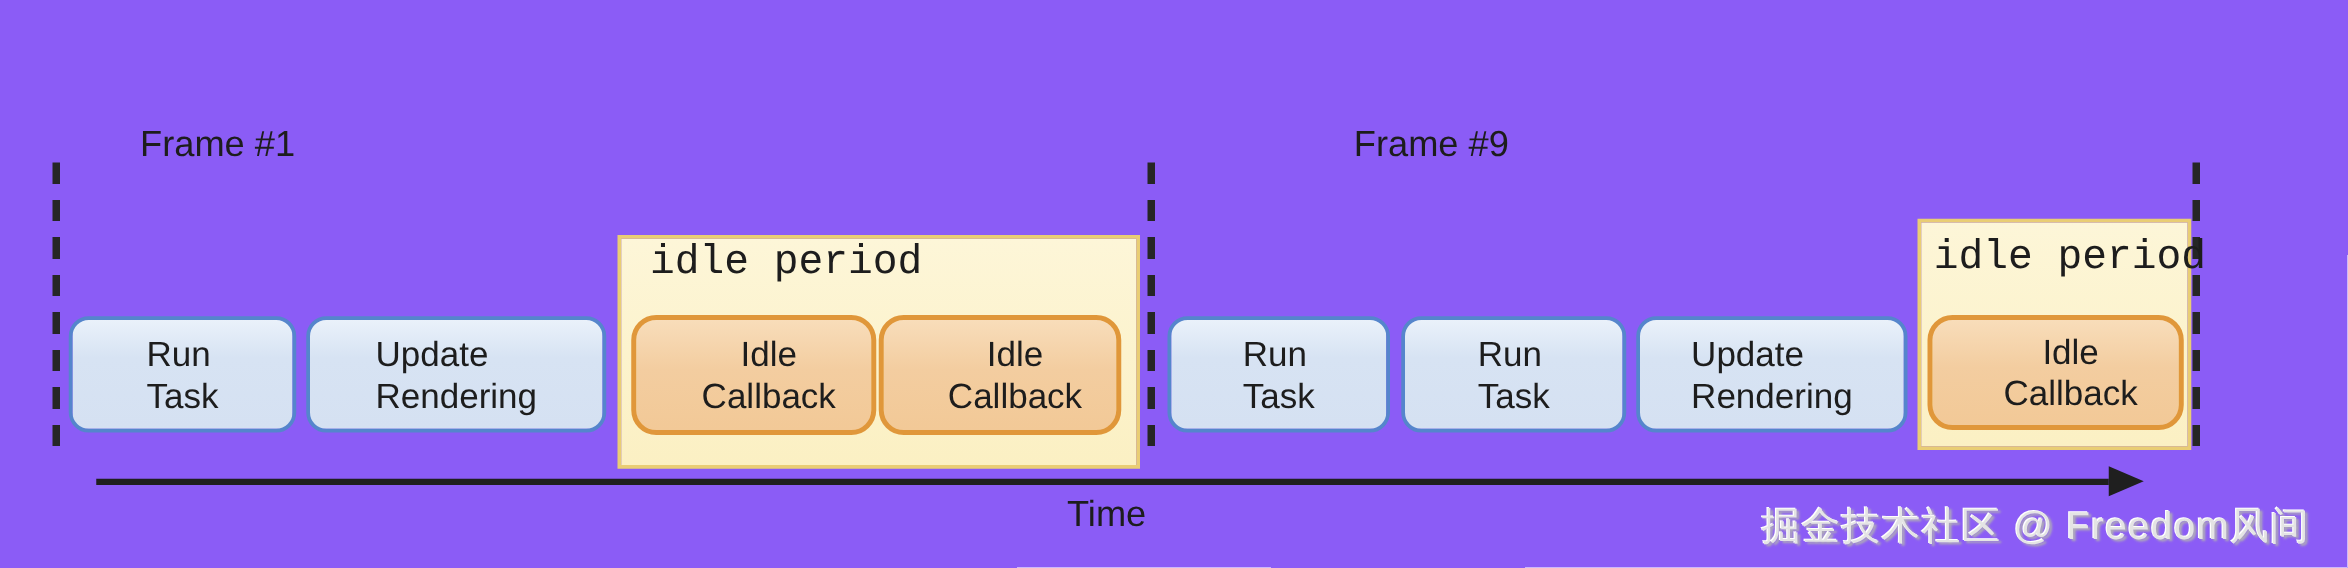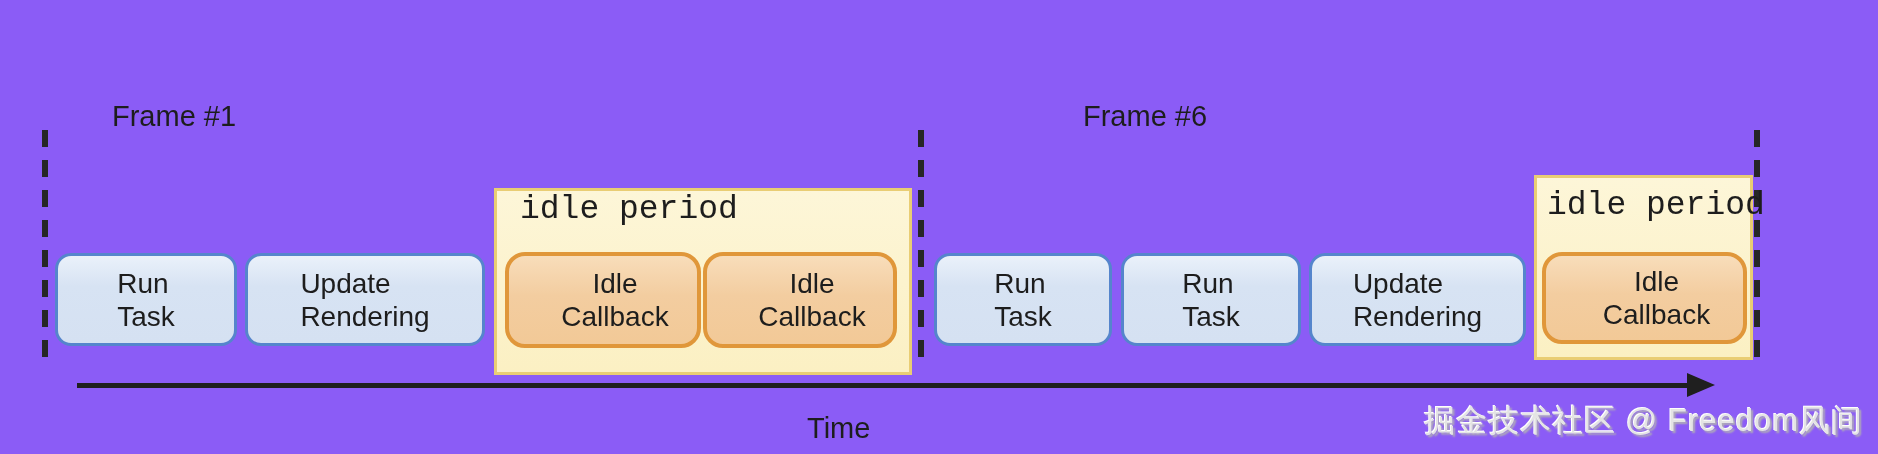--- a/index.html
+++ b/index.html
@@ -91,49 +91,49 @@
     top: 373px;
     width: 0;
     height: 0;
     border-left: 28px solid #1f1f1f;
     border-top: 12px solid transparent;
     border-bottom: 12px solid transparent;
   }
   .time-label {
     position: absolute;
     left: 807px;
-    top: 412px;
+    top: 396px;
     width: 110px;
-    text-align: left;
+    text-align: right;
     font-size: 29px;
     line-height: 32px;
   }
   .watermark {
     position: absolute;
-    right: 15px;
+    right: 30px;
     top: 403px;
     font-size: 31px;
     line-height: 36px;
     letter-spacing: 1px;
     color: #e4e4e4;
     text-shadow: -1px -1px 0 #ffffff, 2px 2px 2px #b2b2b2;
     white-space: nowrap;
   }
 </style>
 </head>
 <body>
 
 <div class="stage">
 
   <div class="dash d1"></div>
   <div class="dash d2"></div>
   <div class="dash d3"></div>
 
   <div class="frame-label f1">Frame #1</div>
-  <div class="frame-label f2">Frame #6</div>
+  <div class="frame-label f2">Frame #9</div>
 
   <div class="task-box" style="left:55px; top:253px; width:182px; height:93px;">Run
 Task</div>
   <div class="task-box" style="left:245px; top:253px; width:240px; height:93px;">Update
 Rendering</div>
 
   <div class="idle-container" style="left:494px; top:188px; width:418px; height:187px;"></div>
   <div class="idle-label" style="left:520px; top:194px;">idle period</div>
   <div class="callback-box" style="left:505px; top:252px; width:196px; height:96px;">Idle
 Callback</div>

